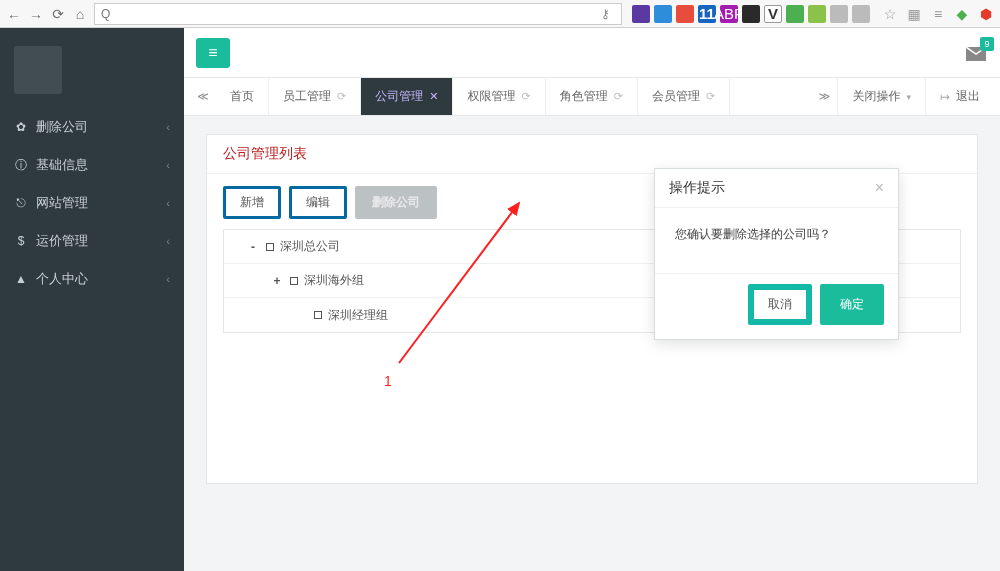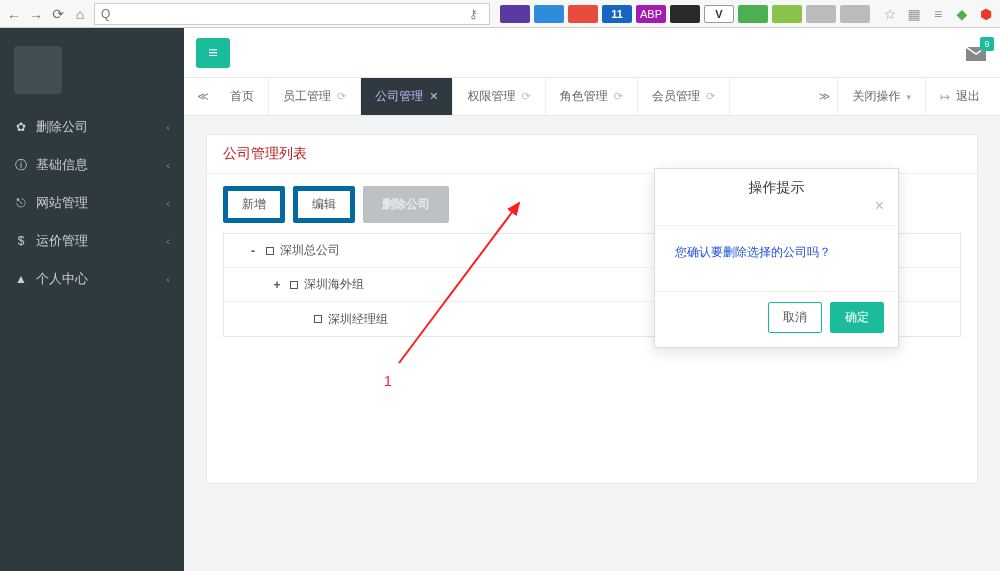--- a/index.html
+++ b/index.html
@@ -5,21 +5,21 @@
 * { margin: 0; padding: 0; box-sizing: border-box; }
 body { font-family: "Microsoft YaHei", Arial, sans-serif; font-size: 13px; color: #333; background: #f2f4f6; width: 1000px; height: 571px; overflow: hidden; position: relative; }
 
 
 .browser-bar { height: 28px; background: #f7f7f7; border-bottom: 1px solid #d0d0d0; display: flex; align-items: center; padding: 0 6px; gap: 6px; }
 .bb-icon { width: 16px; height: 16px; display: flex; align-items: center; justify-content: center; color: #6e6e6e; font-size: 14px; cursor: pointer; }
 .bb-url { flex: 1; height: 22px; border: 1px solid #ccc; background: #fff; display: flex; align-items: center; padding: 0 6px; font-size: 12px; color: #666; }
 .bb-url input { border: none; flex: 1; font-size: 12px; color: #666; outline: none; }
 .bb-key { width: 14px; color: #888; }
 .bb-ext { display: flex; gap: 4px; margin-left: 4px; }
-.bb-ext .ext { width: 30px; height: 18px; border-radius: 2px; display: flex; align-items: center; justify-content: center; font-size: 11px; color: #fff; }
+.bb-ext .ext { width: 18px; height: 18px; border-radius: 2px; display: flex; align-items: center; justify-content: center; font-size: 15px; color: #fff; }
 .bb-right { display: flex; gap: 8px; margin-left: 6px; align-items: center; }
 .bb-right .bb-icon { color: #999; }
 
 
 .app { display: flex; height: calc(100% - 28px); }
 .sidebar { width: 184px; background: #2f3a3f; color: #adb5bd; display: flex; flex-direction: column; padding-top: 10px; }
 .avatar { width: 48px; height: 48px; background: #414d53; border-radius: 3px; margin: 8px 0 14px 14px; }
 .side-item { display: flex; align-items: center; padding: 0 14px; height: 38px; cursor: pointer; font-size: 13px; color: #c8cfd3; }
 .side-item .si-icon { width: 14px; height: 14px; margin-right: 8px; font-size: 12px; color: #c8cfd3; display: inline-flex; align-items: center; justify-content: center; }
 .side-item .chev { margin-left: auto; color: #7a858a; font-size: 11px; }
@@ -39,41 +39,41 @@
 .tab .close { font-size: 11px; color: inherit; }
 .tab .refresh { font-size: 11px; color: #bbb; }
 .tab-right { margin-left: auto; display: flex; align-items: stretch; }
 .tab-right .tab { border-left: 1px solid #eee; border-right: none; }
 
 .content { flex: 1; padding: 18px 22px; }
 .panel { border: 1px solid #e3e7ea; background: #fff; min-height: 350px; }
 .panel-title { padding: 10px 16px; font-size: 14px; color: #b91c1c; border-bottom: 1px solid #eef0f2; }
 .panel-body { padding: 12px 16px; }
 .btn-row { display: flex; gap: 8px; margin-bottom: 10px; }
-.btn { border: 5px solid #0369a1; background: #fff; color: #555; padding: 5px 14px; font-size: 12px; cursor: pointer; border-radius: 2px; }
+.btn { border: 3px solid #0369a1; background: #fff; color: #555; padding: 5px 14px; font-size: 12px; cursor: pointer; border-radius: 2px; }
 .btn.disabled { background: #bcc1c4; color: #eaeaea; border-color: #bcc1c4; font-weight: bold; }
 
 .tree { border: 1px solid #e3e7ea; }
 .tree-row { display: flex; align-items: center; height: 34px; border-bottom: 1px solid #eef0f2; padding-left: 10px; font-size: 12px; color: #555; cursor: pointer; }
 .tree-row:last-child { border-bottom: none; }
 .tree-row.selected { background: #108a6d; color: #fff; }
 .tree-row .tog { width: 14px; text-align: center; font-weight: bold; }
 .tree-row .node-ico { width: 8px; height: 8px; border: 1px solid currentColor; margin: 0 6px; display: inline-block; }
 .ti-1 { padding-left: 22px; }
 .ti-2 { padding-left: 46px; }
 .ti-3 { padding-left: 70px; }
 
 
 .modal-mask { position: absolute; left: 184px; right: 0; top: 28px; bottom: 0; pointer-events: none; }
 .modal { position: absolute; top: 140px; left: 470px; width: 245px; background: #fff; border: 1px solid #d8dde0; box-shadow: 0 4px 14px rgba(0,0,0,0.12); pointer-events: auto; }
-.modal-head { display: flex; align-items: center; padding: 10px 14px; border-bottom: 1px solid #eef0f2; font-size: 14px; color: #333; flex-direction: column; }
+.modal-head { display: flex; align-items: center; padding: 10px 14px; border-bottom: 1px solid #eef0f2; font-size: 14px; color: #333; }
 .modal-head .mclose { margin-left: auto; color: #bbb; cursor: pointer; font-size: 16px; }
-.modal-body { padding: 18px 20px 30px; font-size: 12px; color: #1d4ed8; }
+.modal-body { padding: 18px 20px 30px; font-size: 12px; color: #404040; }
 .modal-foot { padding: 10px 14px 14px; display: flex; justify-content: flex-end; gap: 8px; border-top: 1px solid #eef0f2; }
-.mbtn { padding: 6px 14px; font-size: 12px; border-radius: 2px; border: 1px solid #14b8a6; background: #fff; color: #555; cursor: pointer; }
+.mbtn { padding: 6px 14px; font-size: 12px; border-radius: 2px; border: 6px solid #14b8a6; background: #fff; color: #555; cursor: pointer; }
 .mbtn.primary { background: #1abc9c; border-color: #1abc9c; color: #fff; }
 
 
 .anno { position: absolute; color: #ff1f1f; font-size: 14px; pointer-events: none; }
 .arrow-svg { position: absolute; pointer-events: none; }
 </style>
 </head>
 <body>
 
 <div class="browser-bar">

